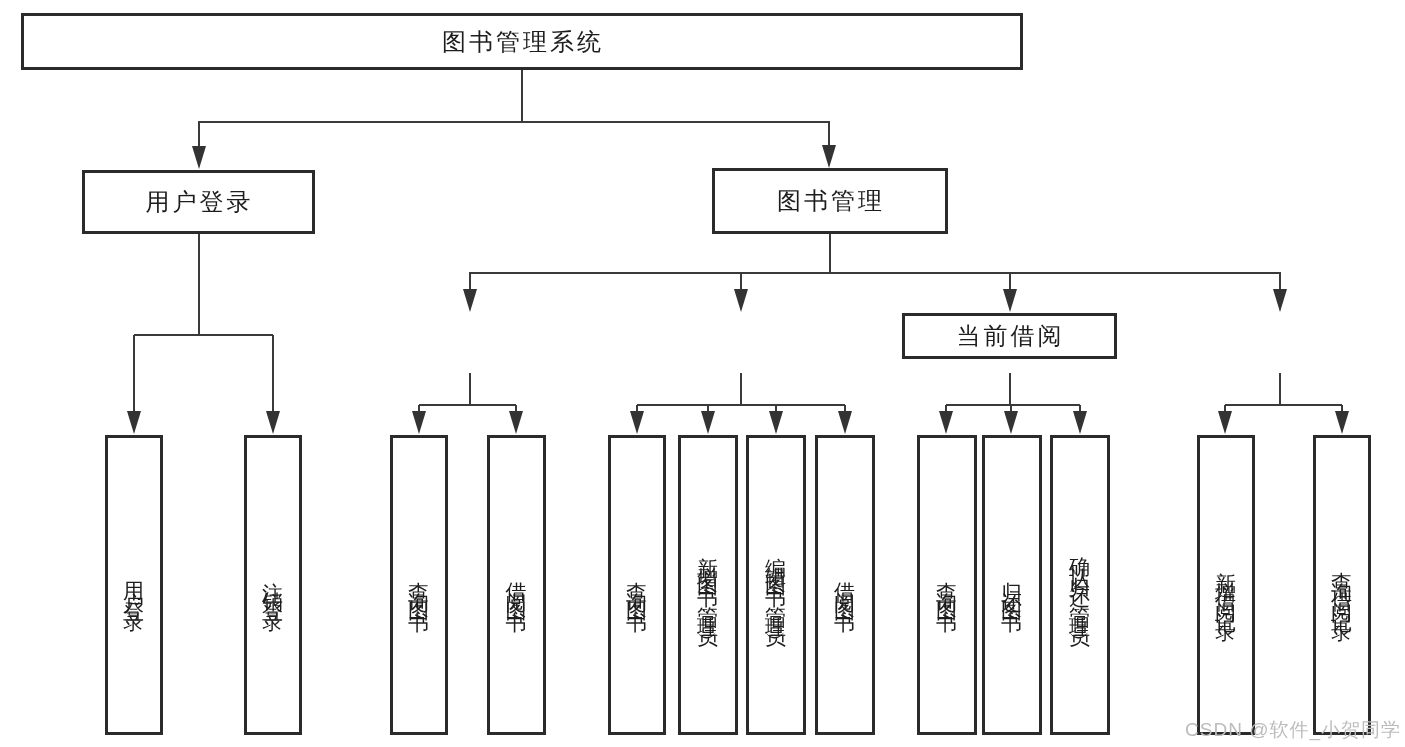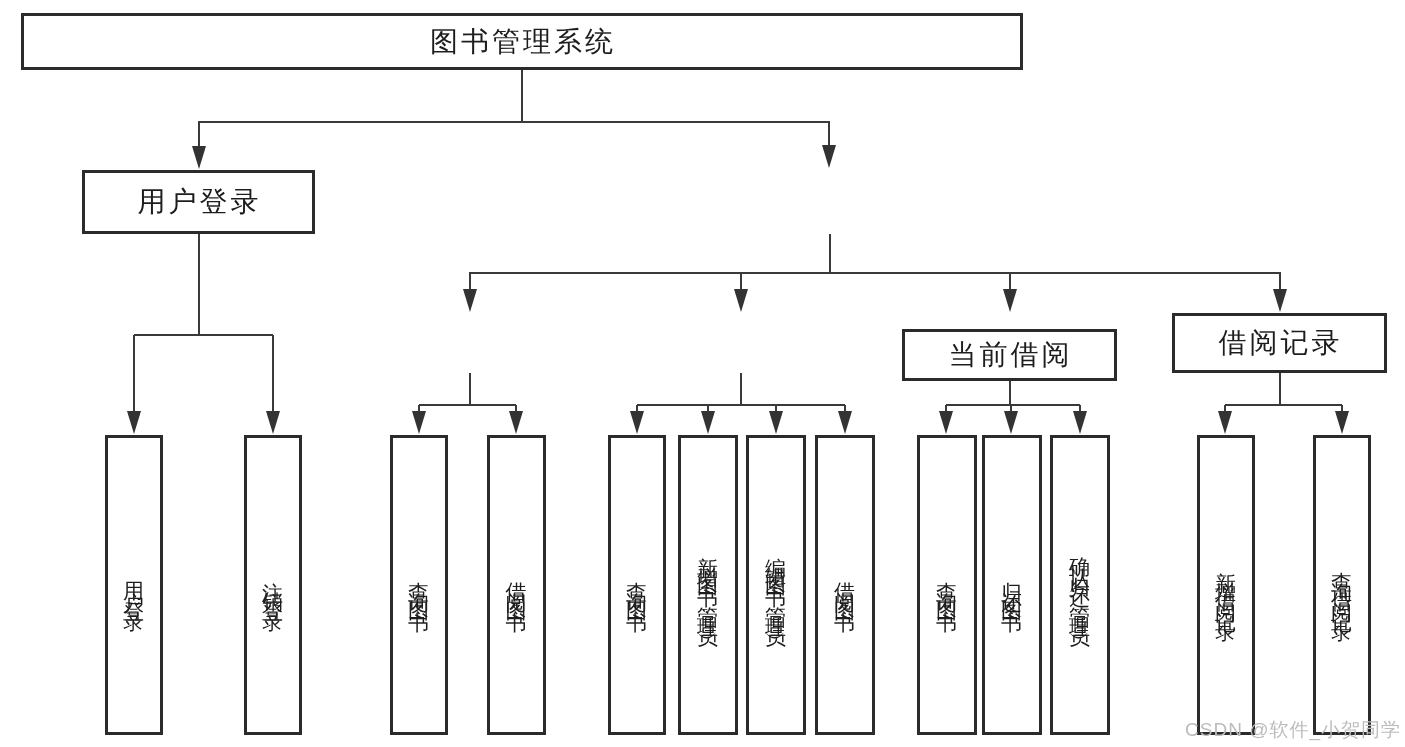--- a/index.html
+++ b/index.html
@@ -28,21 +28,21 @@
     box-sizing: border-box;
     background: #fff;
     border: 3px solid var(--border);
     display: flex;
     align-items: center;
     justify-content: center;
     color: var(--text);
     z-index: 1;
   }
   .node.h span {
-    font-size: 28px;
+    font-size: 24px;
     letter-spacing: 3px;
     white-space: nowrap;
     transform: translateX(1px); 
   }
   .node.v span {
     writing-mode: vertical-rl;
     text-orientation: mixed;
     font-size: 21px;
     letter-spacing: 10px;
     line-height: 1;
@@ -98,26 +98,26 @@
     </g>
   </svg>
 
   <div class="node h" style="left:21px; top:13px; width:1002px; height:57px;">
     <span>图书管理系统</span>
   </div>
 
   <div class="node h" style="left:82px; top:170px; width:233px; height:64px;">
     <span>用户登录</span>
   </div>
+  <div class="node h" style="left:712px; top:168px; width:236px; height:66px;">
+    <span>图书管理</span>
+  </div>
 
-  <div class="node h" style="left:902px; top:313px; width:215px; height:52px;margin-top:16px;">
+  <div class="node h" style="left:902px; top:313px; width:215px; height:46px;">
     <span>当前借阅</span>
-  </div>
-  <div class="node h" style="left:1172px; top:313px; width:215px; height:60px;">
-    <span>借阅记录</span>
   </div>
 
   <div class="node v" style="left:105px; top:435px; width:58px; height:300px;">
     <span>用户登录</span>
   </div>
   <div class="node v" style="left:244px; top:435px; width:58px; height:300px;">
     <span>注销登录</span>
   </div>
 
   <div class="node v" style="left:390px; top:435px; width:58px; height:300px;">

